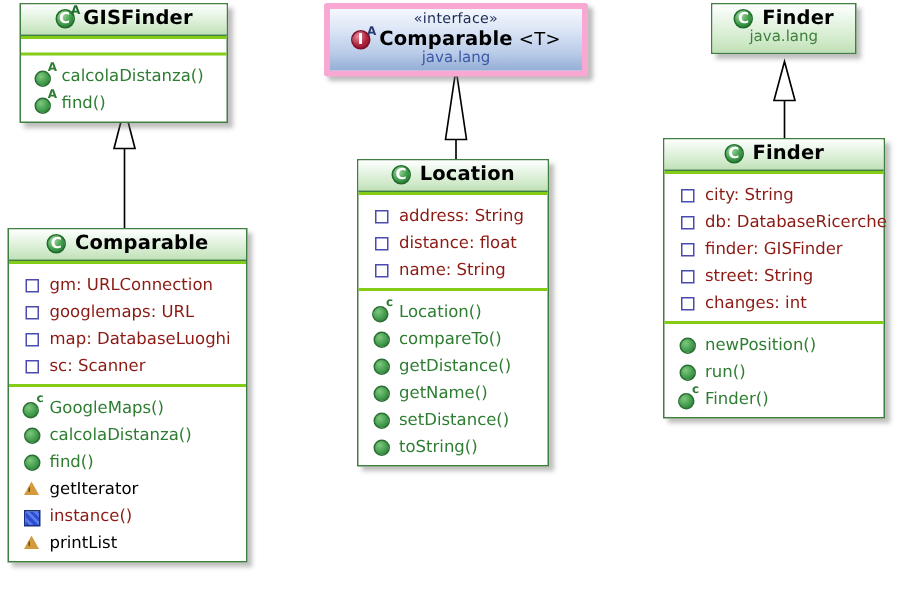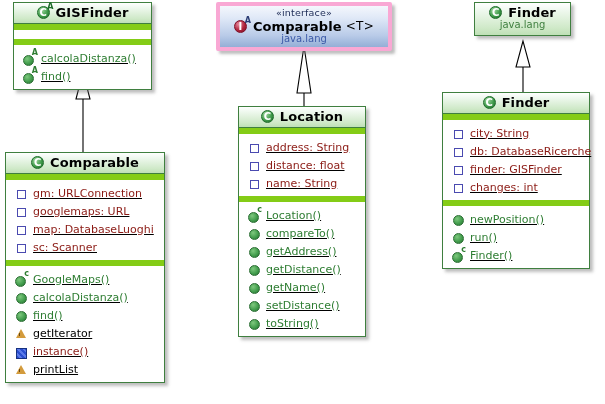--- a/index.html
+++ b/index.html
@@ -50,22 +50,21 @@
 
   .hdr.blue{
     background:linear-gradient(to bottom,#f4f7fd 0%,#dfe8f7 30%,#b9cbe8 72%,#94aed6 100%);
     border-bottom:1px solid #2b3c74;
   }
   .hdr.blue .cls-name{color:#000;}
 
   
   .cmp{
     padding:4px 0 4px 0;
-    border-top:6px solid #84cc16;
-    text-decoration:underline;
+    border-top:2px solid #84cc16;
   }
   .cmp:first-of-type{border-top:none;}
   .cmp.empty{height:9px;padding:0;}
   .row{
     display:flex;align-items:center;
     height:18px;
     padding-left:9px;
     white-space:nowrap;
   }
   .row .lbl{font-size:11px;}
@@ -304,24 +303,20 @@
       <div class="row">
         <span class="ico m-ctor"></span>
         <span class="lbl method">Location()</span>
       </div>
       <div class="row">
         <span class="ico m-public"></span>
         <span class="lbl method">compareTo()</span>
       </div>
       <div class="row">
         <span class="ico m-public"></span>
-        <span class="lbl method">getAddress()</span>
-      </div>
-      <div class="row">
-        <span class="ico m-public"></span>
         <span class="lbl method">getDistance()</span>
       </div>
       <div class="row">
         <span class="ico m-public"></span>
         <span class="lbl method">getName()</span>
       </div>
       <div class="row">
         <span class="ico m-public"></span>
         <span class="lbl method">setDistance()</span>
       </div>
@@ -363,20 +358,24 @@
       <div class="row">
         <span class="ico field-private"></span>
         <span class="lbl field">db: DatabaseRicerche</span>
       </div>
       <div class="row">
         <span class="ico field-private"></span>
         <span class="lbl field">finder: GISFinder</span>
       </div>
       <div class="row">
         <span class="ico field-private"></span>
+        <span class="lbl field">street: String</span>
+      </div>
+      <div class="row">
+        <span class="ico field-private"></span>
         <span class="lbl field">changes: int</span>
       </div>
     </div>
     <div class="cmp">
       <div class="row">
         <span class="ico m-public"></span>
         <span class="lbl method">newPosition()</span>
       </div>
       <div class="row">
         <span class="ico m-public"></span>

